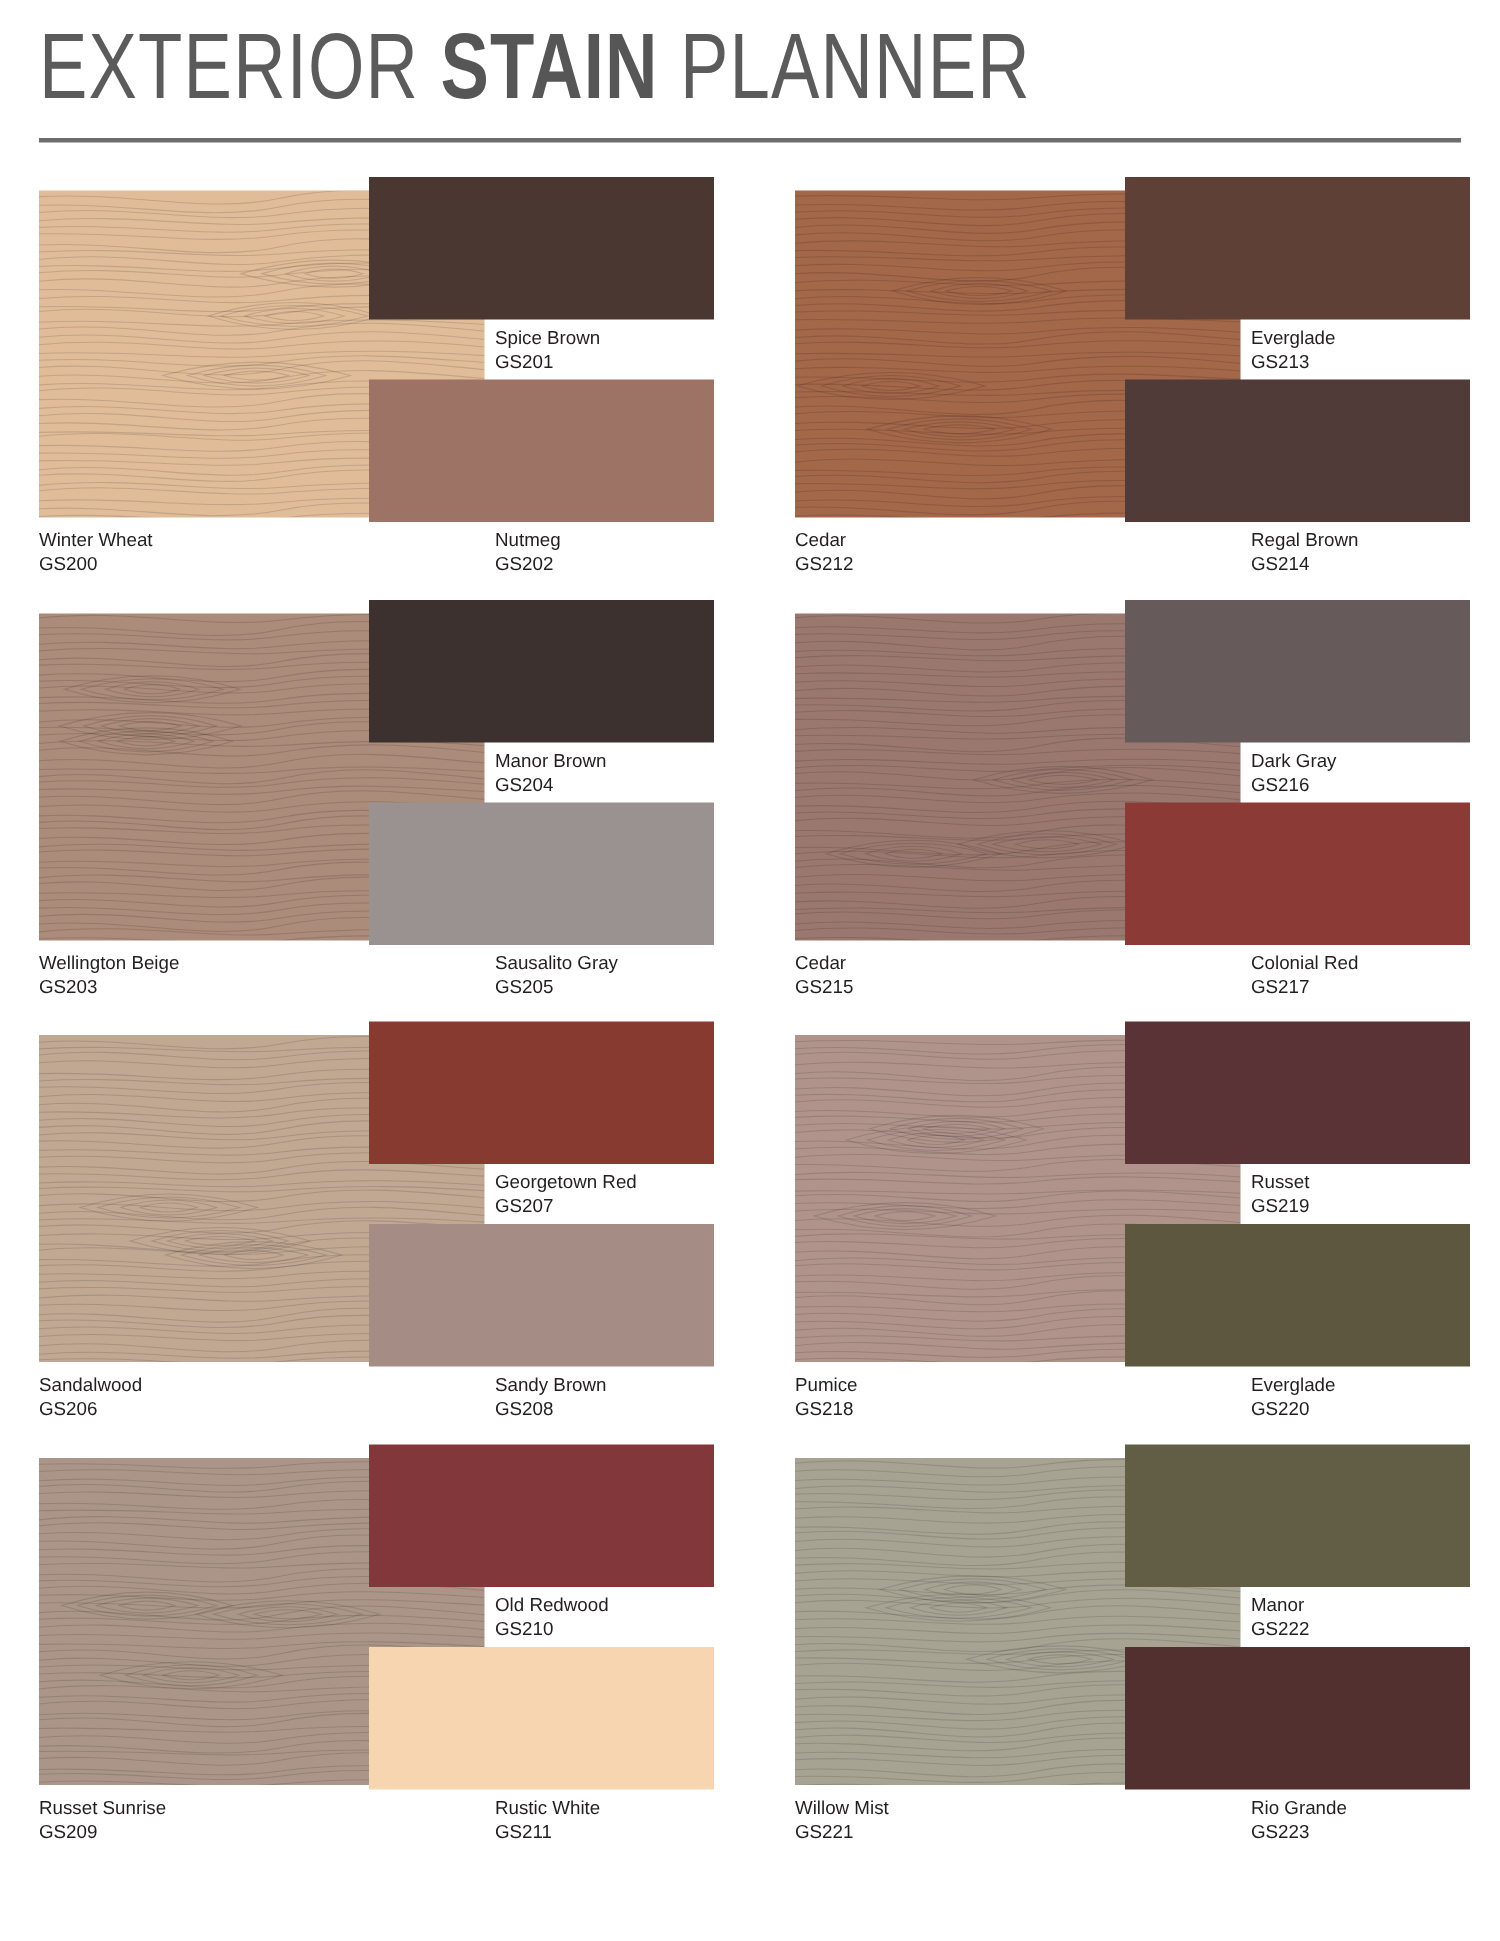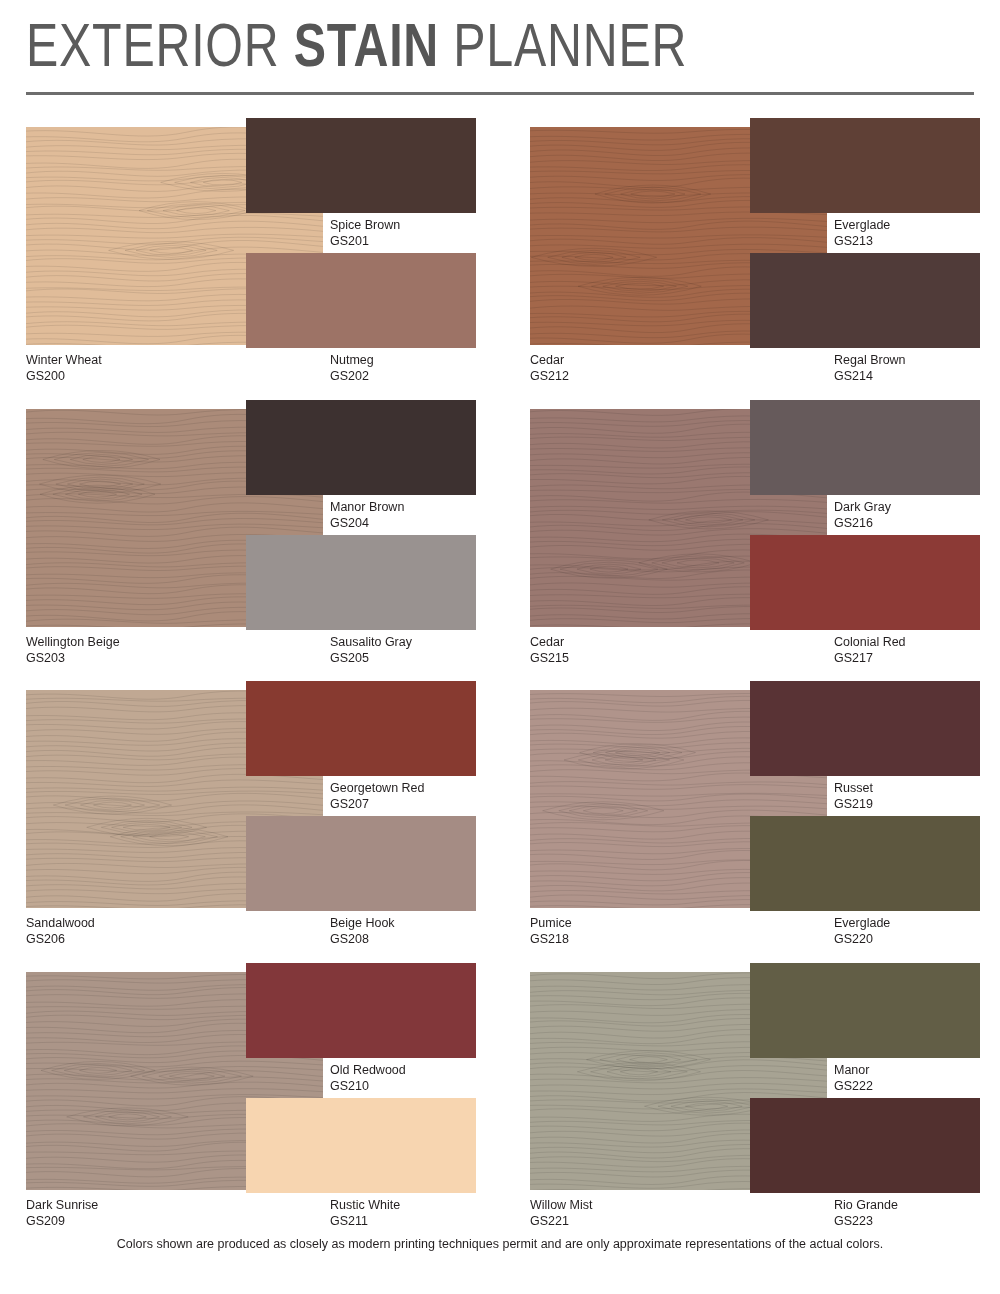--- a/index.html
+++ b/index.html
@@ -495,21 +495,21 @@
           </g>
         </svg>
       </div>
       <div class="accent top" style="background: rgb(135, 58, 48);"></div>
       <div class="accent bottom" style="background: rgb(165, 140, 132);"></div>
       <div class="label accent-top-label">
         <span class="name">Georgetown Red</span>
         <span class="code">GS207</span>
       </div>
       <div class="label accent-bot-label">
-        <span class="name">Beige Hook</span>
+        <span class="name">Sandy Brown</span>
         <span class="code">GS208</span>
       </div>
       <div class="label base-label">
         <span class="name">Sandalwood</span>
         <span class="code">GS206</span>
       </div>
     </div>
     <div class="card" style="left: 530px; top: 681px;">
       <div class="base-swatch" style="background: rgb(176, 148, 139);">
         <svg class="grain" viewBox="0 0 297 218" preserveAspectRatio="none">
@@ -651,21 +651,21 @@
       <div class="accent bottom" style="background: rgb(247, 213, 176);"></div>
       <div class="label accent-top-label">
         <span class="name">Old Redwood</span>
         <span class="code">GS210</span>
       </div>
       <div class="label accent-bot-label">
         <span class="name">Rustic White</span>
         <span class="code">GS211</span>
       </div>
       <div class="label base-label">
-        <span class="name">Dark Sunrise</span>
+        <span class="name">Russet Sunrise</span>
         <span class="code">GS209</span>
       </div>
     </div>
     <div class="card" style="left: 530px; top: 963px;">
       <div class="base-swatch" style="background: rgb(167, 163, 147);">
         <svg class="grain" viewBox="0 0 297 218" preserveAspectRatio="none">
           <g fill="none" stroke="#000" stroke-opacity="0.13" stroke-width="0.7">
             <path d="M -4,4.0 C 60,-3.5 110,11.6 160,5.0 S 250,0.2 301,5.5"></path>
             <path d="M -4,9.1 C 60,3.7 110,18.0 160,10.1 S 250,6.4 301,10.6"></path>
             <path d="M -4,15.2 C 60,10.8 110,22.3 160,16.2 S 250,13.0 301,16.7"></path>
@@ -734,14 +734,13 @@
         <span class="code">GS223</span>
       </div>
       <div class="label base-label">
         <span class="name">Willow Mist</span>
         <span class="code">GS221</span>
       </div>
     </div>
   </div>
 
 <div id="footer">
-  <span class="fline">Colors shown are produced as closely as modern printing techniques permit and are only approximate representations of the actual colors.</span>
 </div>
 
 </body></html>

